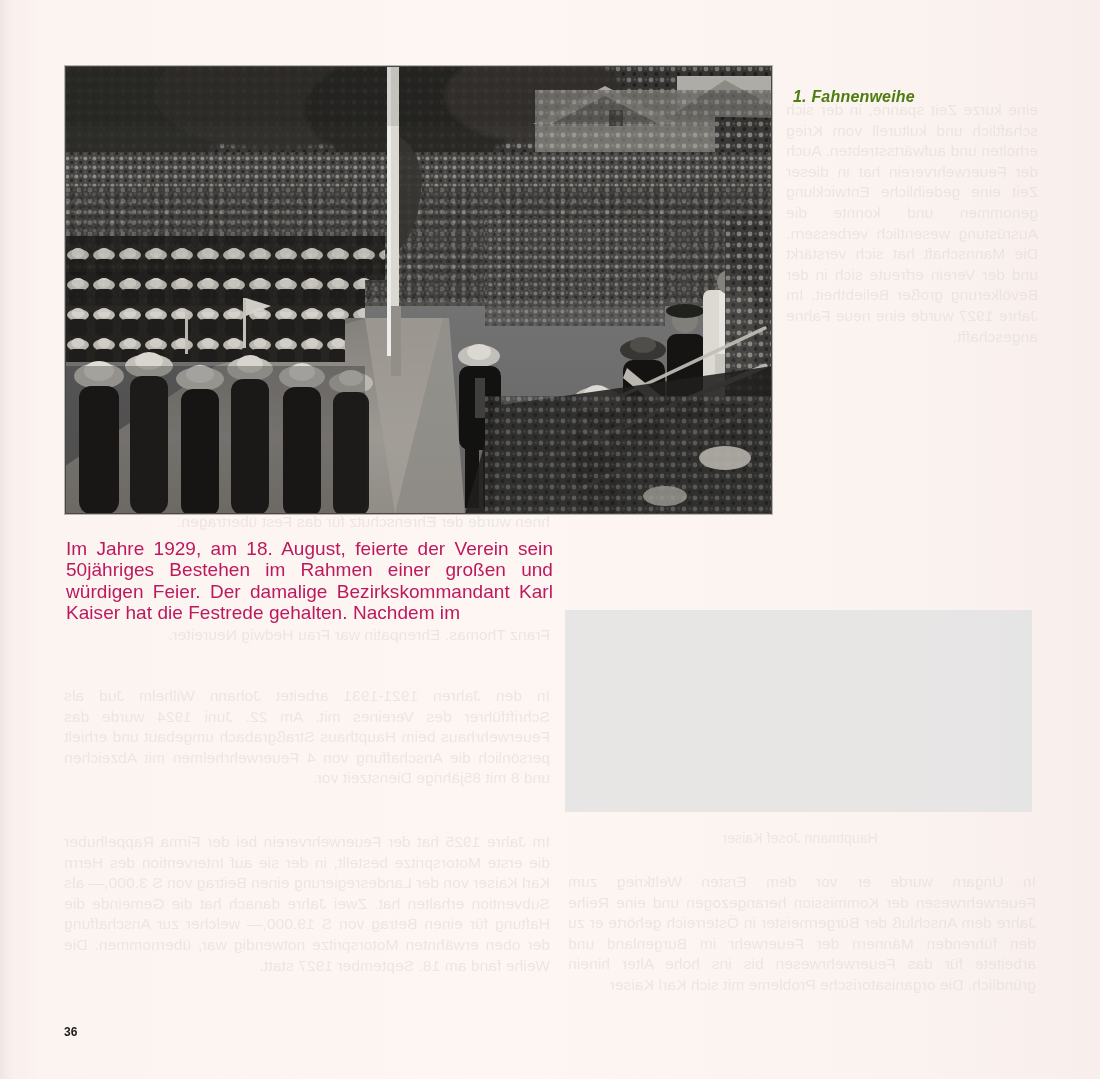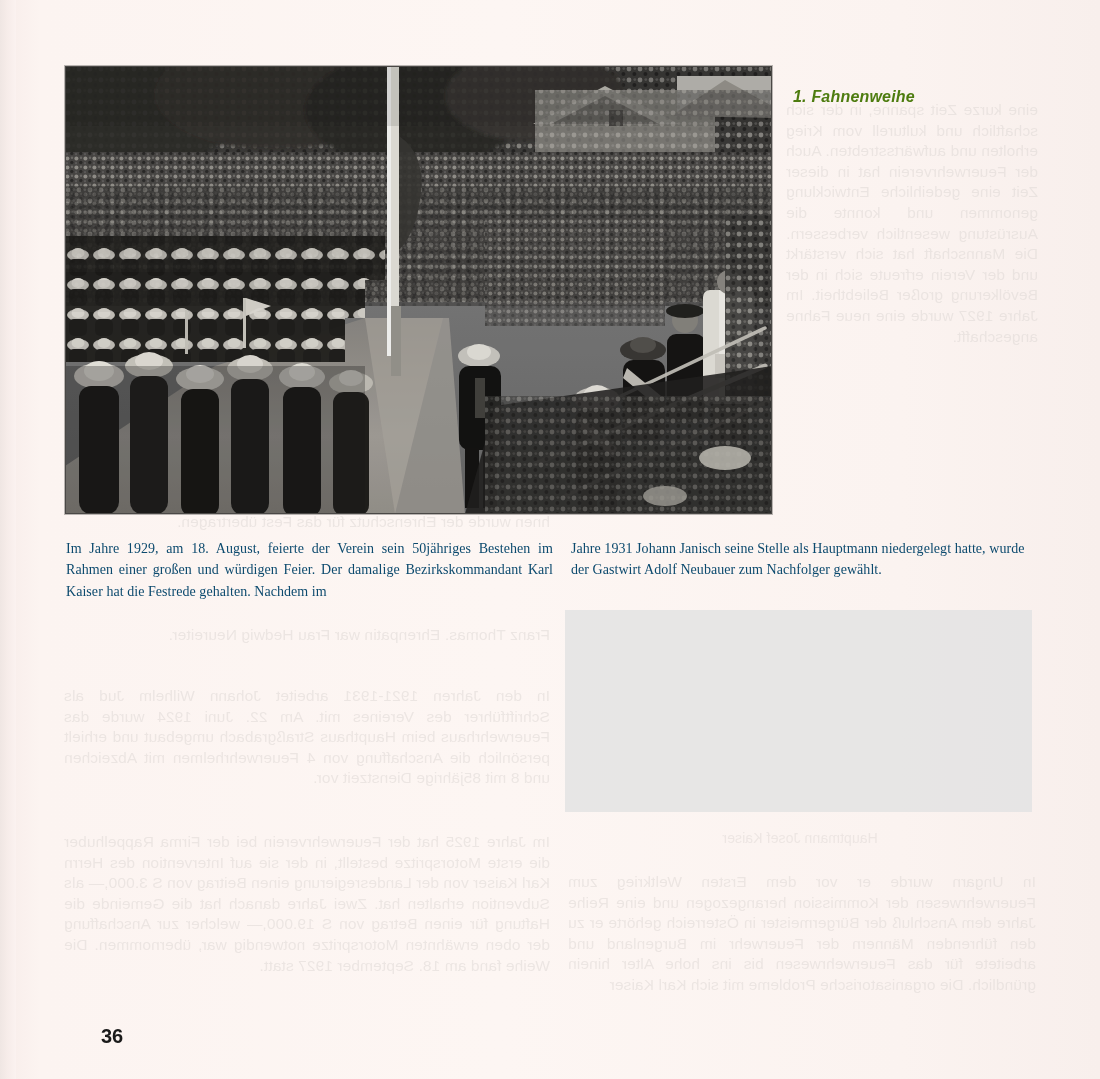--- a/index.html
+++ b/index.html
@@ -115,40 +115,39 @@
     font-weight: bold;
     font-style: italic;
     color: #4d7c0f;
     letter-spacing: .2px;
     white-space: nowrap;
   }
 
   
   .bodycol {
     position: absolute;
-    font-family: Liberation Serif, serif;
-    font-size: 14px;
+    font-family: Liberation Sans, sans-serif;
+    font-size: 19px;
     line-height: 21.3px;
-    color: #0c4a6e;
+    color: #be185d;
     text-align: justify;
     font-weight: 500;
     letter-spacing: .05px;
   }
   #col-left  { left: 66px;  top: 538px; width: 487px; }
   #col-right { left: 571px; top: 538px; width: 463px; text-align: left; }
   .bodycol p { margin: 0; }
 
   
   #page-number {
     position: absolute;
     left: 64px; top: 1025px;
-    font-size: 20px;
+    font-size: 12px;
     font-weight: bold;
     color: #1a1a1a;
-    margin-left: 37px;
   }
 </style>
 </head>
 <body>
 
 <div id="page">
 
   <div id="paper-tint"></div>
   <div id="scan-edge-left"></div>
 
@@ -368,19 +367,16 @@
       <rect x="0.5" y="0.5" width="706" height="447" fill="none" stroke="#4a4846" stroke-width="1"></rect>
     </svg>
   </figure>
 
   <div id="caption">1. Fahnenweihe</div>
 
   <div class="bodycol" id="col-left">
     <p>Im Jahre 1929, am 18. August, feierte der Verein sein 50jähriges Bestehen im Rahmen einer großen und würdigen Feier. Der damalige Bezirkskommandant Karl Kaiser hat die Festrede gehalten. Nachdem im</p>
   </div>
 
-  <div class="bodycol" id="col-right">
-    <p>Jahre 1931 Johann Janisch seine Stelle als Hauptmann niedergelegt hatte, wurde der Gastwirt Adolf Neubauer zum Nachfolger gewählt.</p>
-  </div>
 
   <div id="page-number">36</div>
 
 </div>
 
 </body></html>

